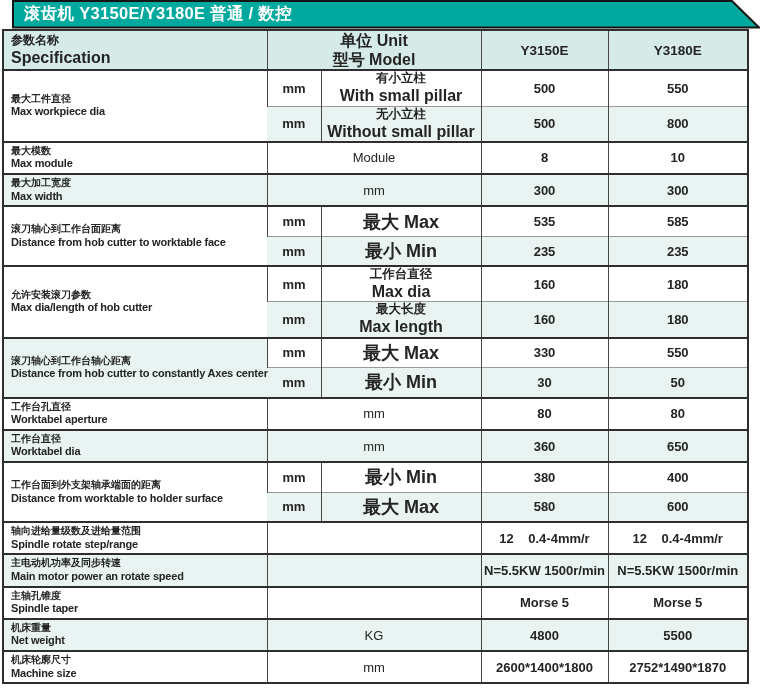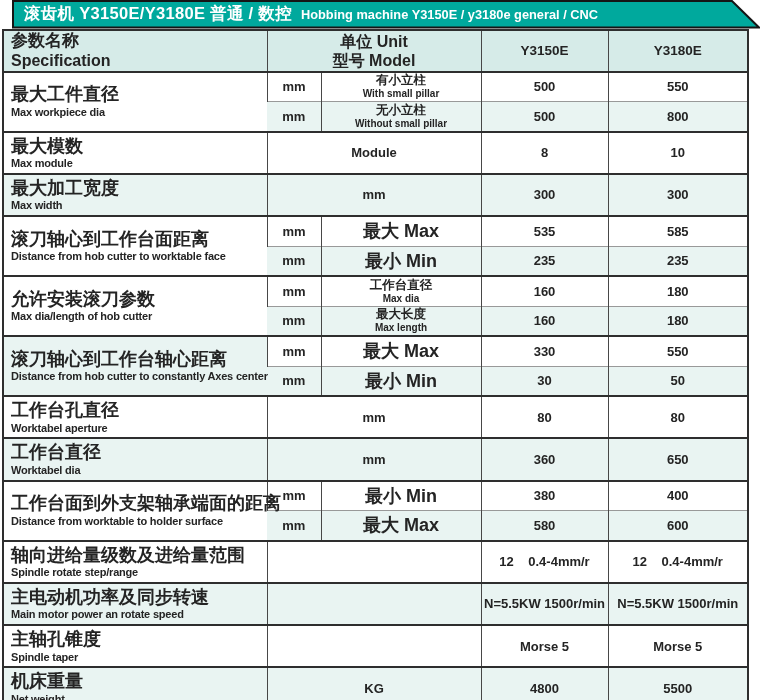--- a/index.html
+++ b/index.html
@@ -25,54 +25,53 @@
 
   
   .spec-table{position:absolute;top:29px;left:2px;width:745px;border-collapse:collapse;
     table-layout:fixed;border:2px solid var(--line-dark);}
   .spec-table th,.spec-table td{border-left:1px solid var(--line-mid);padding:0 2px;
     color:var(--txt);vertical-align:middle;}
   .spec-table tr>*:first-child{border-left:none;}
   thead th{background:var(--hdr-bg);height:33px;border-bottom:2px solid var(--line-dark);
     font-size:13.5px;font-weight:700;text-align:center;}
   th.h-spec{text-align:left;padding-left:7px;}
-  th .h1{font-size:17px;font-weight:700;line-height:1.2;}
+  th .h1{font-size:12px;font-weight:700;line-height:1.2;}
   th .h2{font-size:16px;font-weight:700;line-height:1.2;}
   td{height:30px;}
   td.grp{border-top:2px solid var(--line-dark);}
   td.sub{border-top:1px solid var(--line-light);}
   td.shade{background:var(--shade);}
   td.label{text-align:left;padding:2px 4px 2px 7px;}
-  .lcn{font-size:18px;font-weight:700;line-height:1.25;white-space:nowrap;}
+  .lcn{font-size:10px;font-weight:700;line-height:1.25;white-space:nowrap;}
   .len{font-size:11px;font-weight:700;line-height:1.25;letter-spacing:-0.2px;white-space:nowrap;}
   td.unit{text-align:center;font-size:13px;font-weight:600;}
   td.detail{text-align:center;}
   .dcn{font-size:12.5px;font-weight:700;line-height:1.2;}
-  .den{font-size:10px;font-weight:700;line-height:1.2;}
+  .den{font-size:16px;font-weight:700;line-height:1.2;}
   .d1{font-size:18px;font-weight:700;}
-  td.merged{text-align:center;font-size:13px;font-weight:700;}
+  td.merged{text-align:center;font-size:13px;font-weight:400;}
   td.val{text-align:center;font-size:13px;font-weight:600;white-space:pre;}
 
   
   .footer{position:absolute;top:663px;left:4px;color:#3a3a3a;}
   .footer-cn{font-size:12.5px;font-weight:600;line-height:1.35;}
   .footer-en{font-size:12.5px;font-weight:600;line-height:1.35;}
 </style>
 </head>
 <body>
 
 <div id="page">
 
   <div class="banner">
     <svg width="760" height="29">
       <polygon points="1,1 720,1 747,27.5 1,27.5" fill="#00a99d" stroke="#151515" stroke-width="2"></polygon>
     </svg>
     <div class="banner-text">
       <span class="title-cn">滚齿机 Y3150E/Y3180E  普通 / 数控</span>
-      <span class="title-en">Hobbing machine Y3150E / y3180e general / CNC</span>
     </div>
   </div>
 
   <table class="spec-table">
     <colgroup>
       <col style="width:264px">
         <col style="width:54px">
         <col style="width:160px">
       <col style="width:127px">
         <col style="width:140px">

